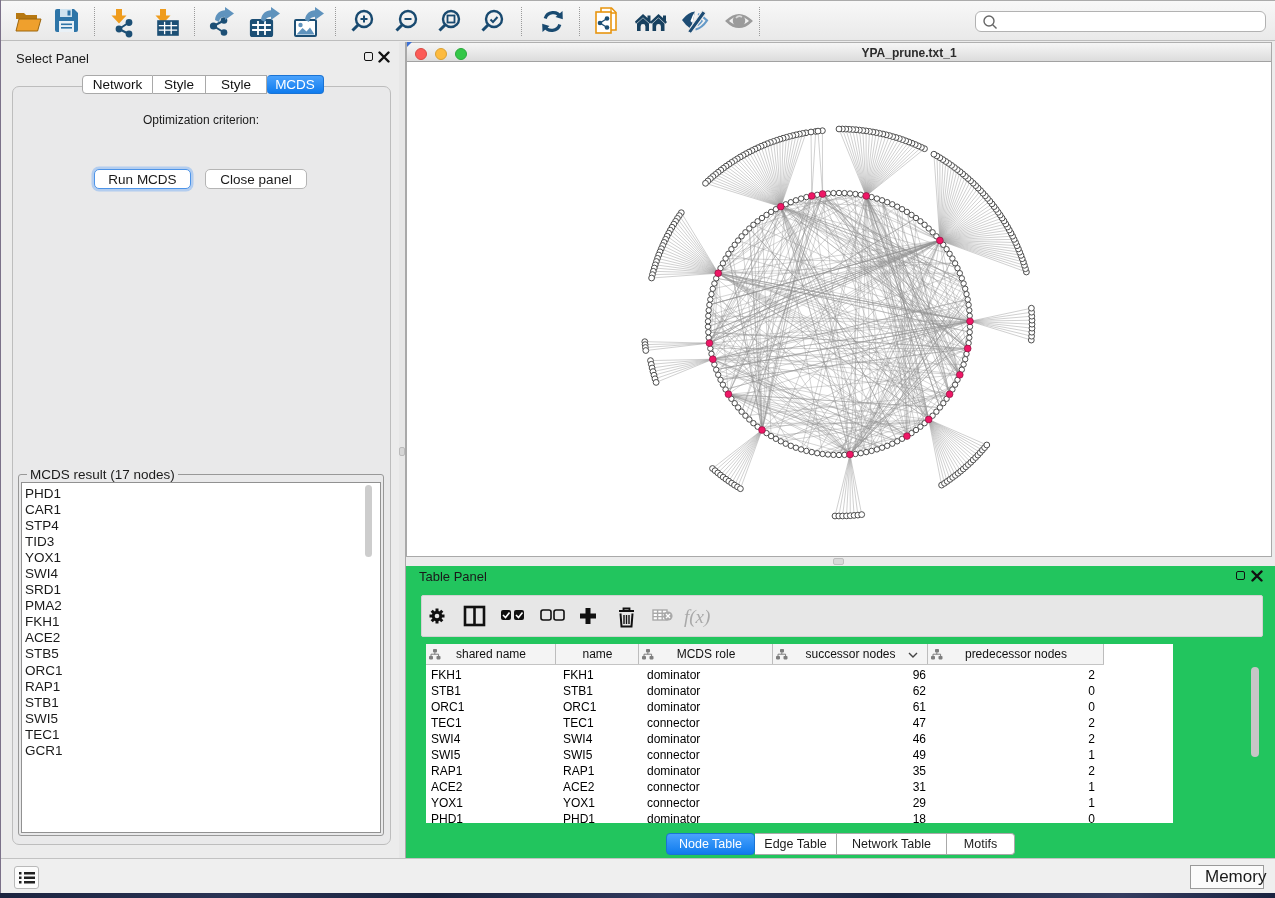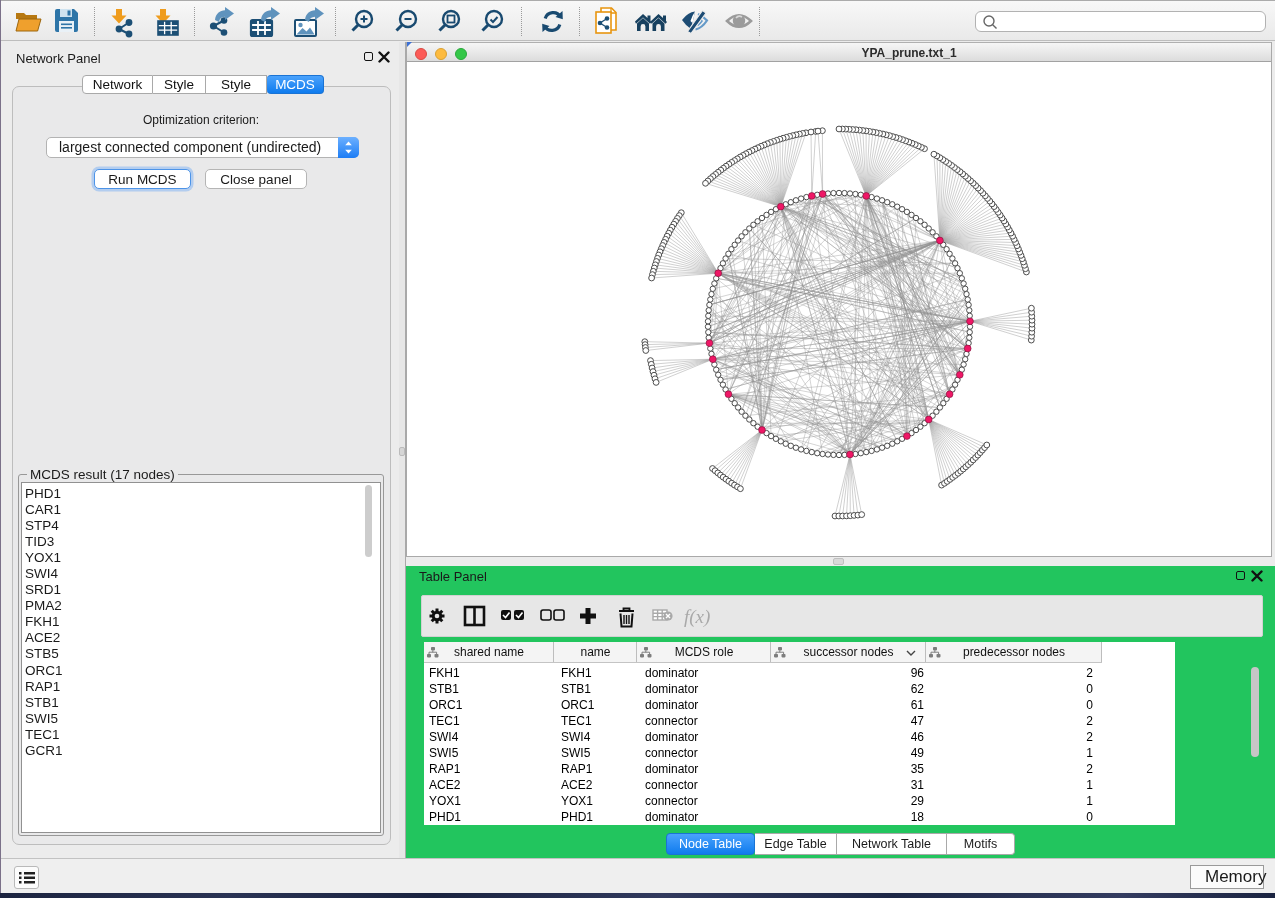--- a/index.html
+++ b/index.html
@@ -43,21 +43,21 @@
 #nettitle { left:0; top:0; width:864px; height:20px; background:linear-gradient(#f6f6f6,#dcdcdc); border-top:1px solid #b0b0b0; border-bottom:1px solid #a2a2a2; }
 #nettitle span { position:absolute; left:402px; width:200px; top:3px; text-align:center; font-size:12px; font-weight:bold; color:#2c2c2c; }
 .tl { position:absolute; top:4.5px; width:12px; height:12px; border-radius:50%; }
 #graphbox { left:0; top:21px; width:864px; height:493px; overflow:hidden; }
 #hsplit-h { left:833px; top:558px; width:11px; height:7px; background:#d9d9d9; border:1px solid #c0c0c0; border-radius:2px; }
 
 
 #tpanel { left:406px; top:566px; width:869px; height:292px; background:#22c55e; }
 #tp-title { left:13px; top:3px; font-size:13px; }
 #tp-toolbar { left:15px; top:29px; width:842px; height:42px; background:#e7e7e7; border:1px solid #d2d2d2; border-radius:2px; }
-#ttable { left:17px; top:75px; width:753px; height:185px; background:#fff; border:1px solid #22c55e; font-size:12px; }
+#ttable { left:17px; top:75px; width:753px; height:185px; background:#fff; border:3px solid #22c55e; font-size:12px; }
 .thead { position:absolute; left:0; top:0; height:21px; border-bottom:1px solid #c4c4c4; background:#f4f4f4; display:flex; align-items:center; justify-content:center; font-size:12px; color:#111; }
 .thead .cline { position:absolute; right:0; top:0; bottom:0; border-right:1px solid #bdbdbd; }
 .cell { position:absolute; height:16px; line-height:16px; font-size:12px; color:#000; }
 #tscroll { left:845px; top:101px; width:8px; height:90px; background:#c6c6c6; border-radius:4px; }
 #tabbar { left:0; right:0; top:267px; height:23px; display:flex; justify-content:center; }
 .btab { height:22px; border:1px solid #a9a9a9; border-left:none; background:#fff; font-size:12.5px; display:flex; align-items:center; justify-content:center; }
 .btab.first { border-left:1px solid #a9a9a9; border-radius:4px 0 0 4px; }
 .btab.last { border-radius:0 4px 4px 0; }
 .btab.sel { background:linear-gradient(#4aa2fc,#0f7bee); color:#fff; border-color:#1a73d4; border-radius:4px; }
 
@@ -217,41 +217,33 @@
 <div class="tsep" style="left:758px"></div>
 <div id="search" class="abs">
   <svg width="18" height="18" style="position:absolute;left:6px;top:2px" xmlns="http://www.w3.org/2000/svg">
     <circle cx="7" cy="7" r="5" fill="none" stroke="#666" stroke-width="1.4"></circle>
     <path d="M10.7 10.7 L14.5 14.5" stroke="#666" stroke-width="1.4"></path>
   </svg>
 </div>
 </div>
 
 <div id="cpanel" class="abs">
-  <div id="cp-title" class="abs">Network Panel</div>
+  <div id="cp-title" class="abs">Select Panel</div>
   <div class="abs winbtn-sq" style="left:363px;top:10px"></div>
   <svg class="abs" style="left:377px;top:9px" width="12" height="12" xmlns="http://www.w3.org/2000/svg">
     <path d="M1.5 1.5 L10.5 10.5 M10.5 1.5 L1.5 10.5" stroke="#111" stroke-width="2.4" stroke-linecap="round"></path>
   </svg>
   <div id="cp-content" class="abs"></div>
   <div id="tabs" class="abs">
     <div class="tab first" style="width:71px">Network</div>
     <div class="tab" style="width:53px">Style</div>
     <div class="tab" style="width:61px">Style</div>
     <div class="tab sel" style="width:57px">MCDS</div>
   </div>
   <div id="optlabel" class="abs">Optimization criterion:</div>
-  <div id="combo" class="abs">largest connected component (undirected)
-    <div id="combo-btn">
-      <svg width="21" height="21" xmlns="http://www.w3.org/2000/svg">
-        <path d="M10.5 4.5 L13.8 8.2 H7.2 z" fill="#fff"></path>
-        <path d="M10.5 16.5 L7.2 12.8 H13.8 z" fill="#fff"></path>
-      </svg>
-    </div>
-  </div>
   <div id="btn-run" class="abs btn">Run MCDS</div>
   <div id="btn-close" class="abs btn">Close panel</div>
   <div id="fieldset" class="abs"></div>
   <div id="fs-legend" class="abs">MCDS result (17 nodes)</div>
   <div id="mcds-list" class="abs">PHD1<br>CAR1<br>STP4<br>TID3<br>YOX1<br>SWI4<br>SRD1<br>PMA2<br>FKH1<br>ACE2<br>STB5<br>ORC1<br>RAP1<br>STB1<br>SWI5<br>TEC1<br>GCR1</div>
   <div id="mcds-scroll" class="abs"></div>
 </div>
 
 <div id="vsplit" class="abs"></div>
 <div id="vsplit-h" class="abs"></div>

